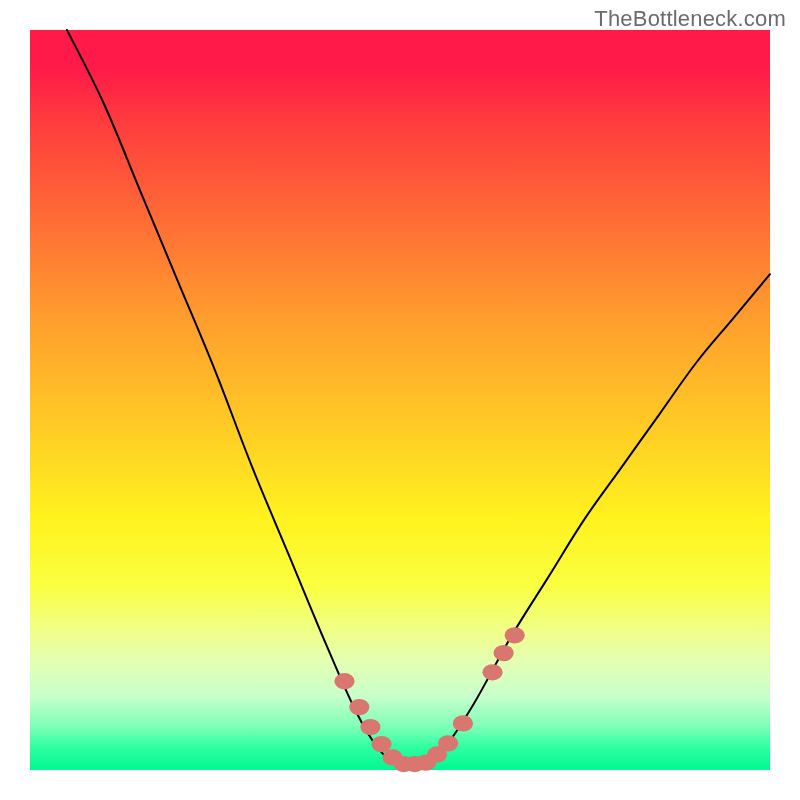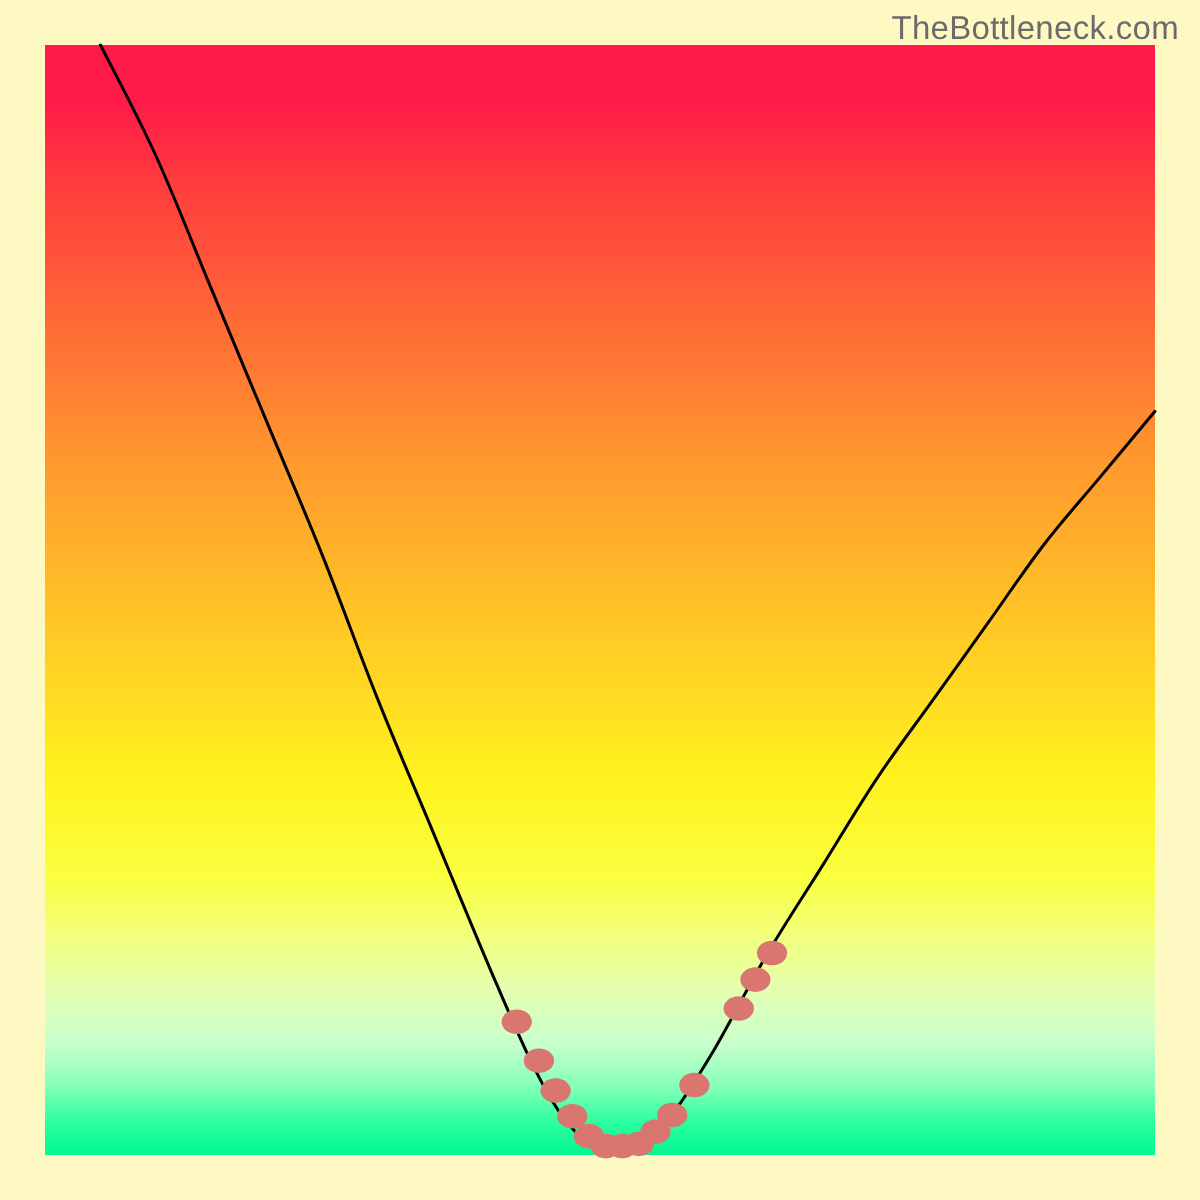--- a/index.html
+++ b/index.html
@@ -8,21 +8,21 @@
     width: 800px;
     height: 800px;
     background: #000;
     overflow: hidden;
     font-family: Arial, Helvetica, sans-serif;
   }
   .frame {
     position: relative;
     width: 800px;
     height: 800px;
-    background: #fef9c3;
+    background: #ffffff;
   }
   .watermark {
     position: absolute;
     top: 6px;
     right: 14px;
     color: #6b6b6b;
     font-size: 22px;
     font-weight: 500;
     letter-spacing: 0.2px;
     z-index: 10;

